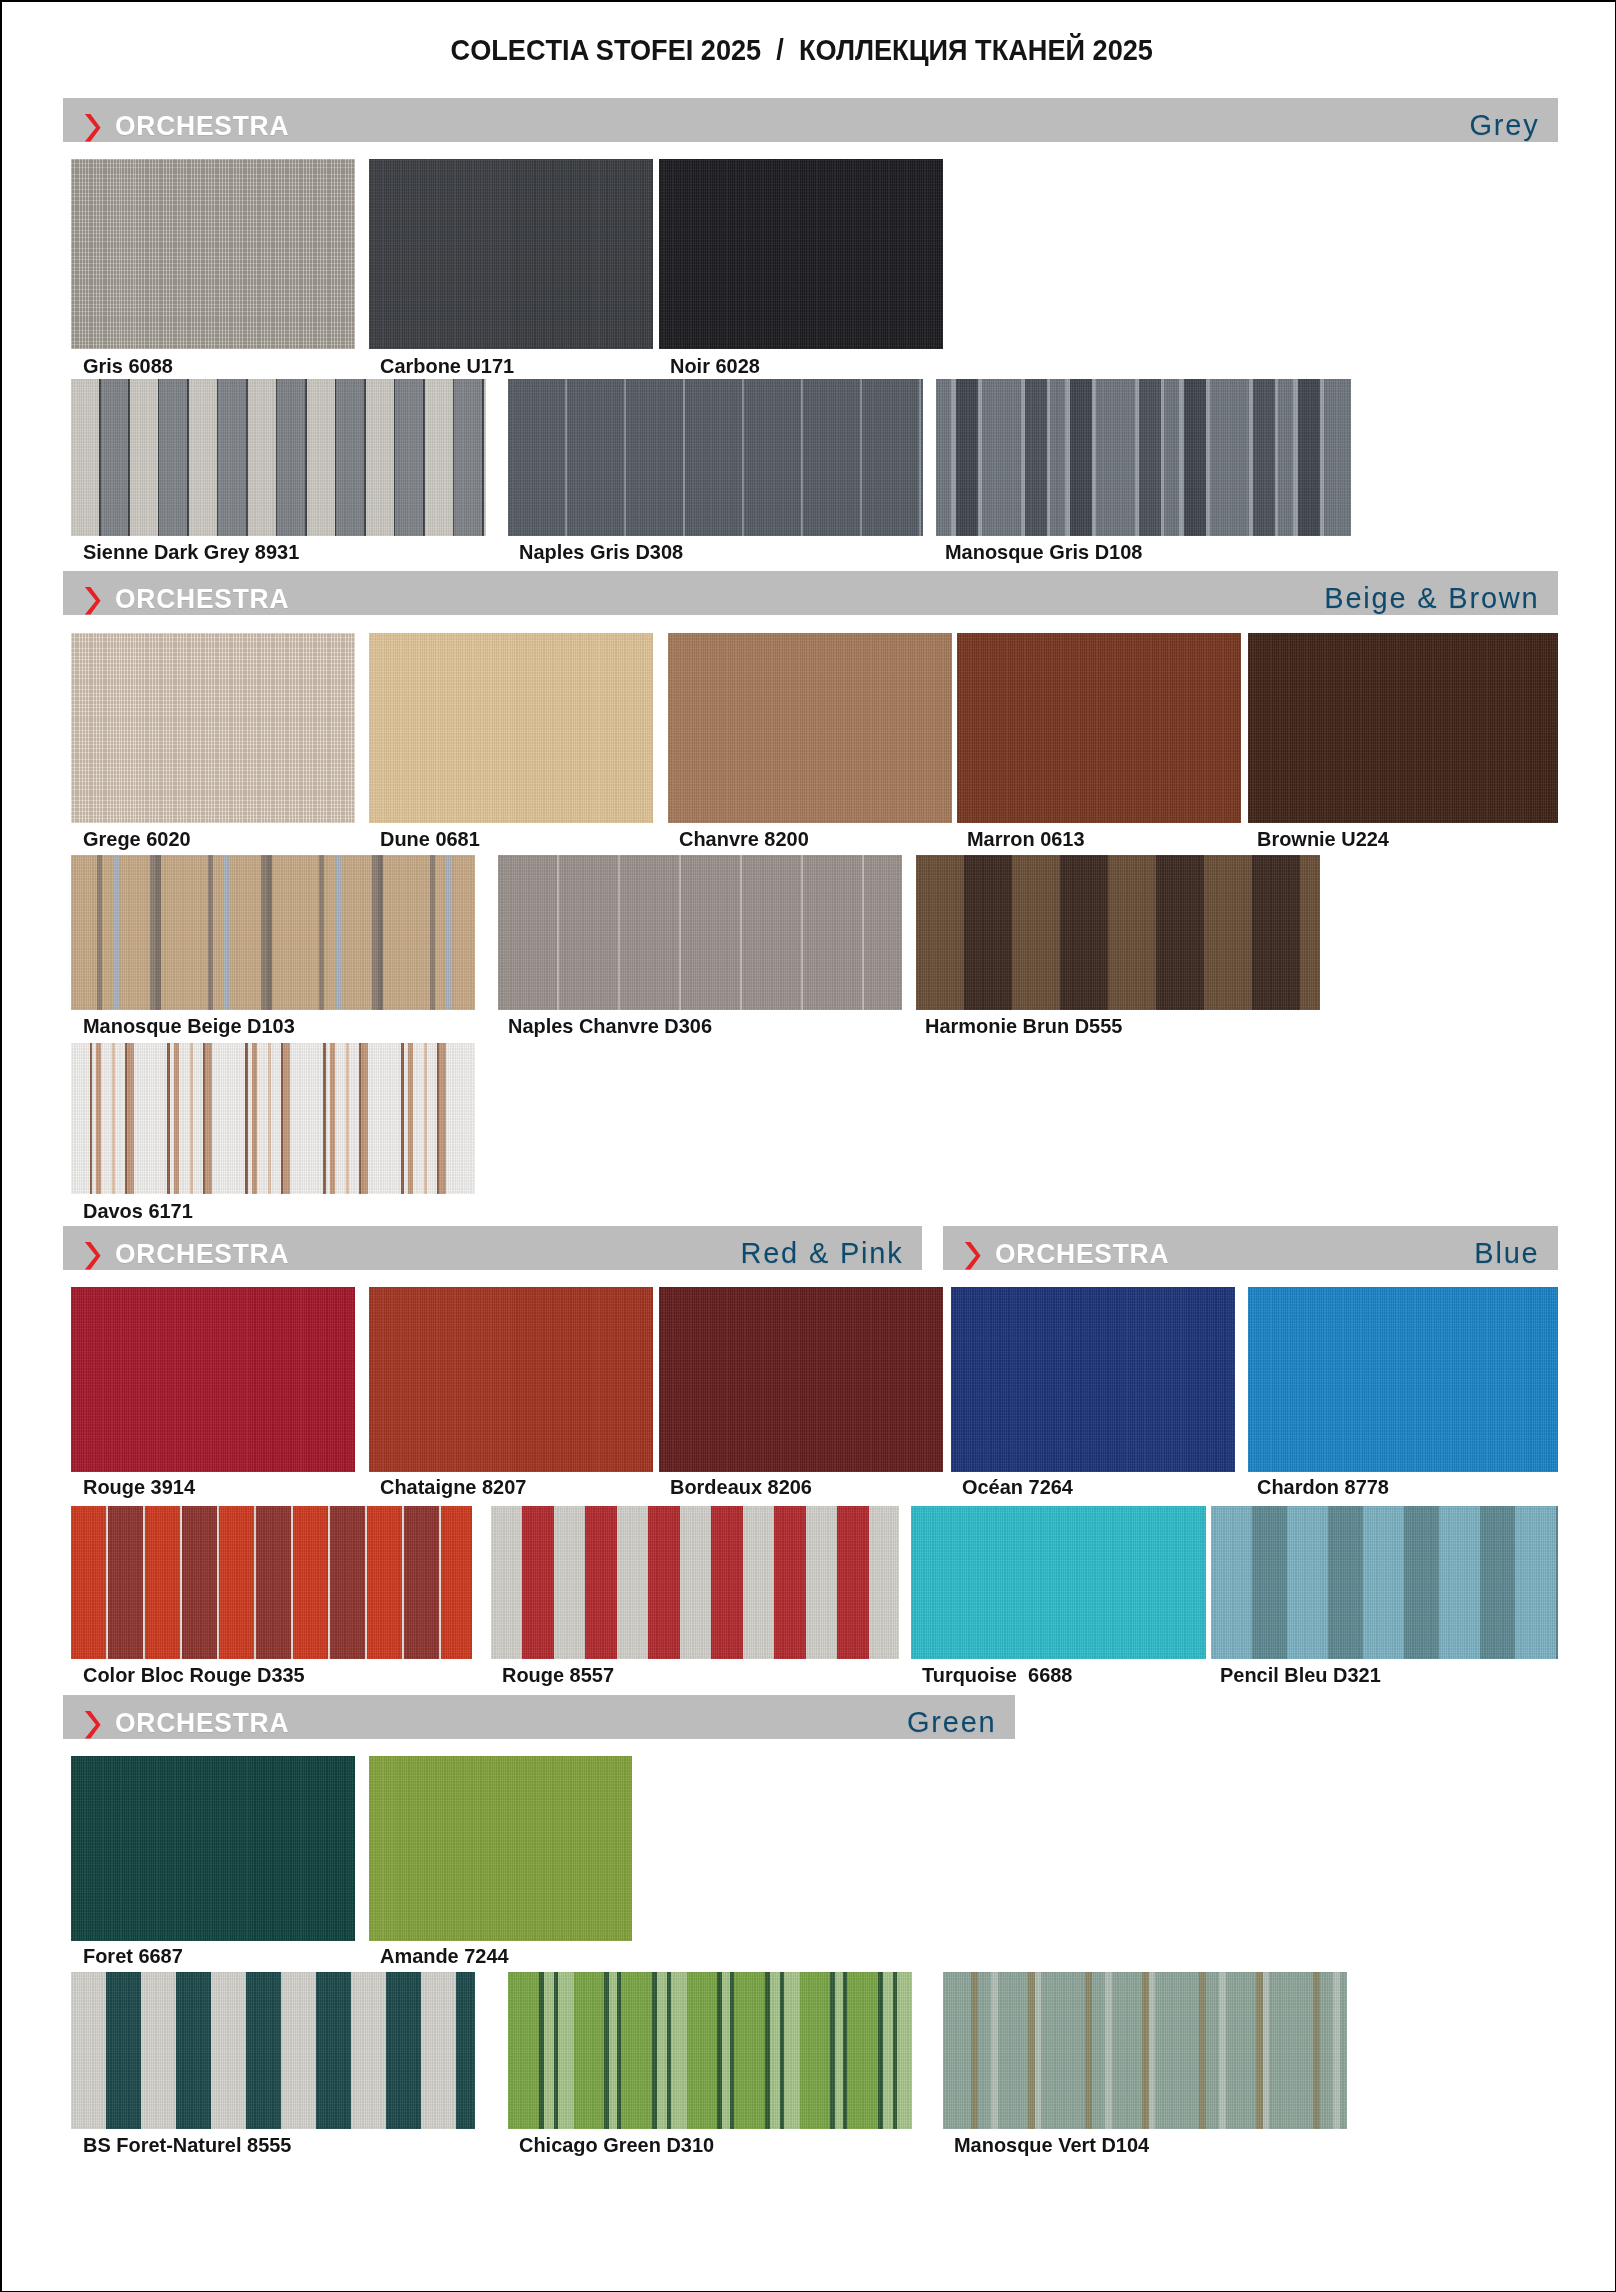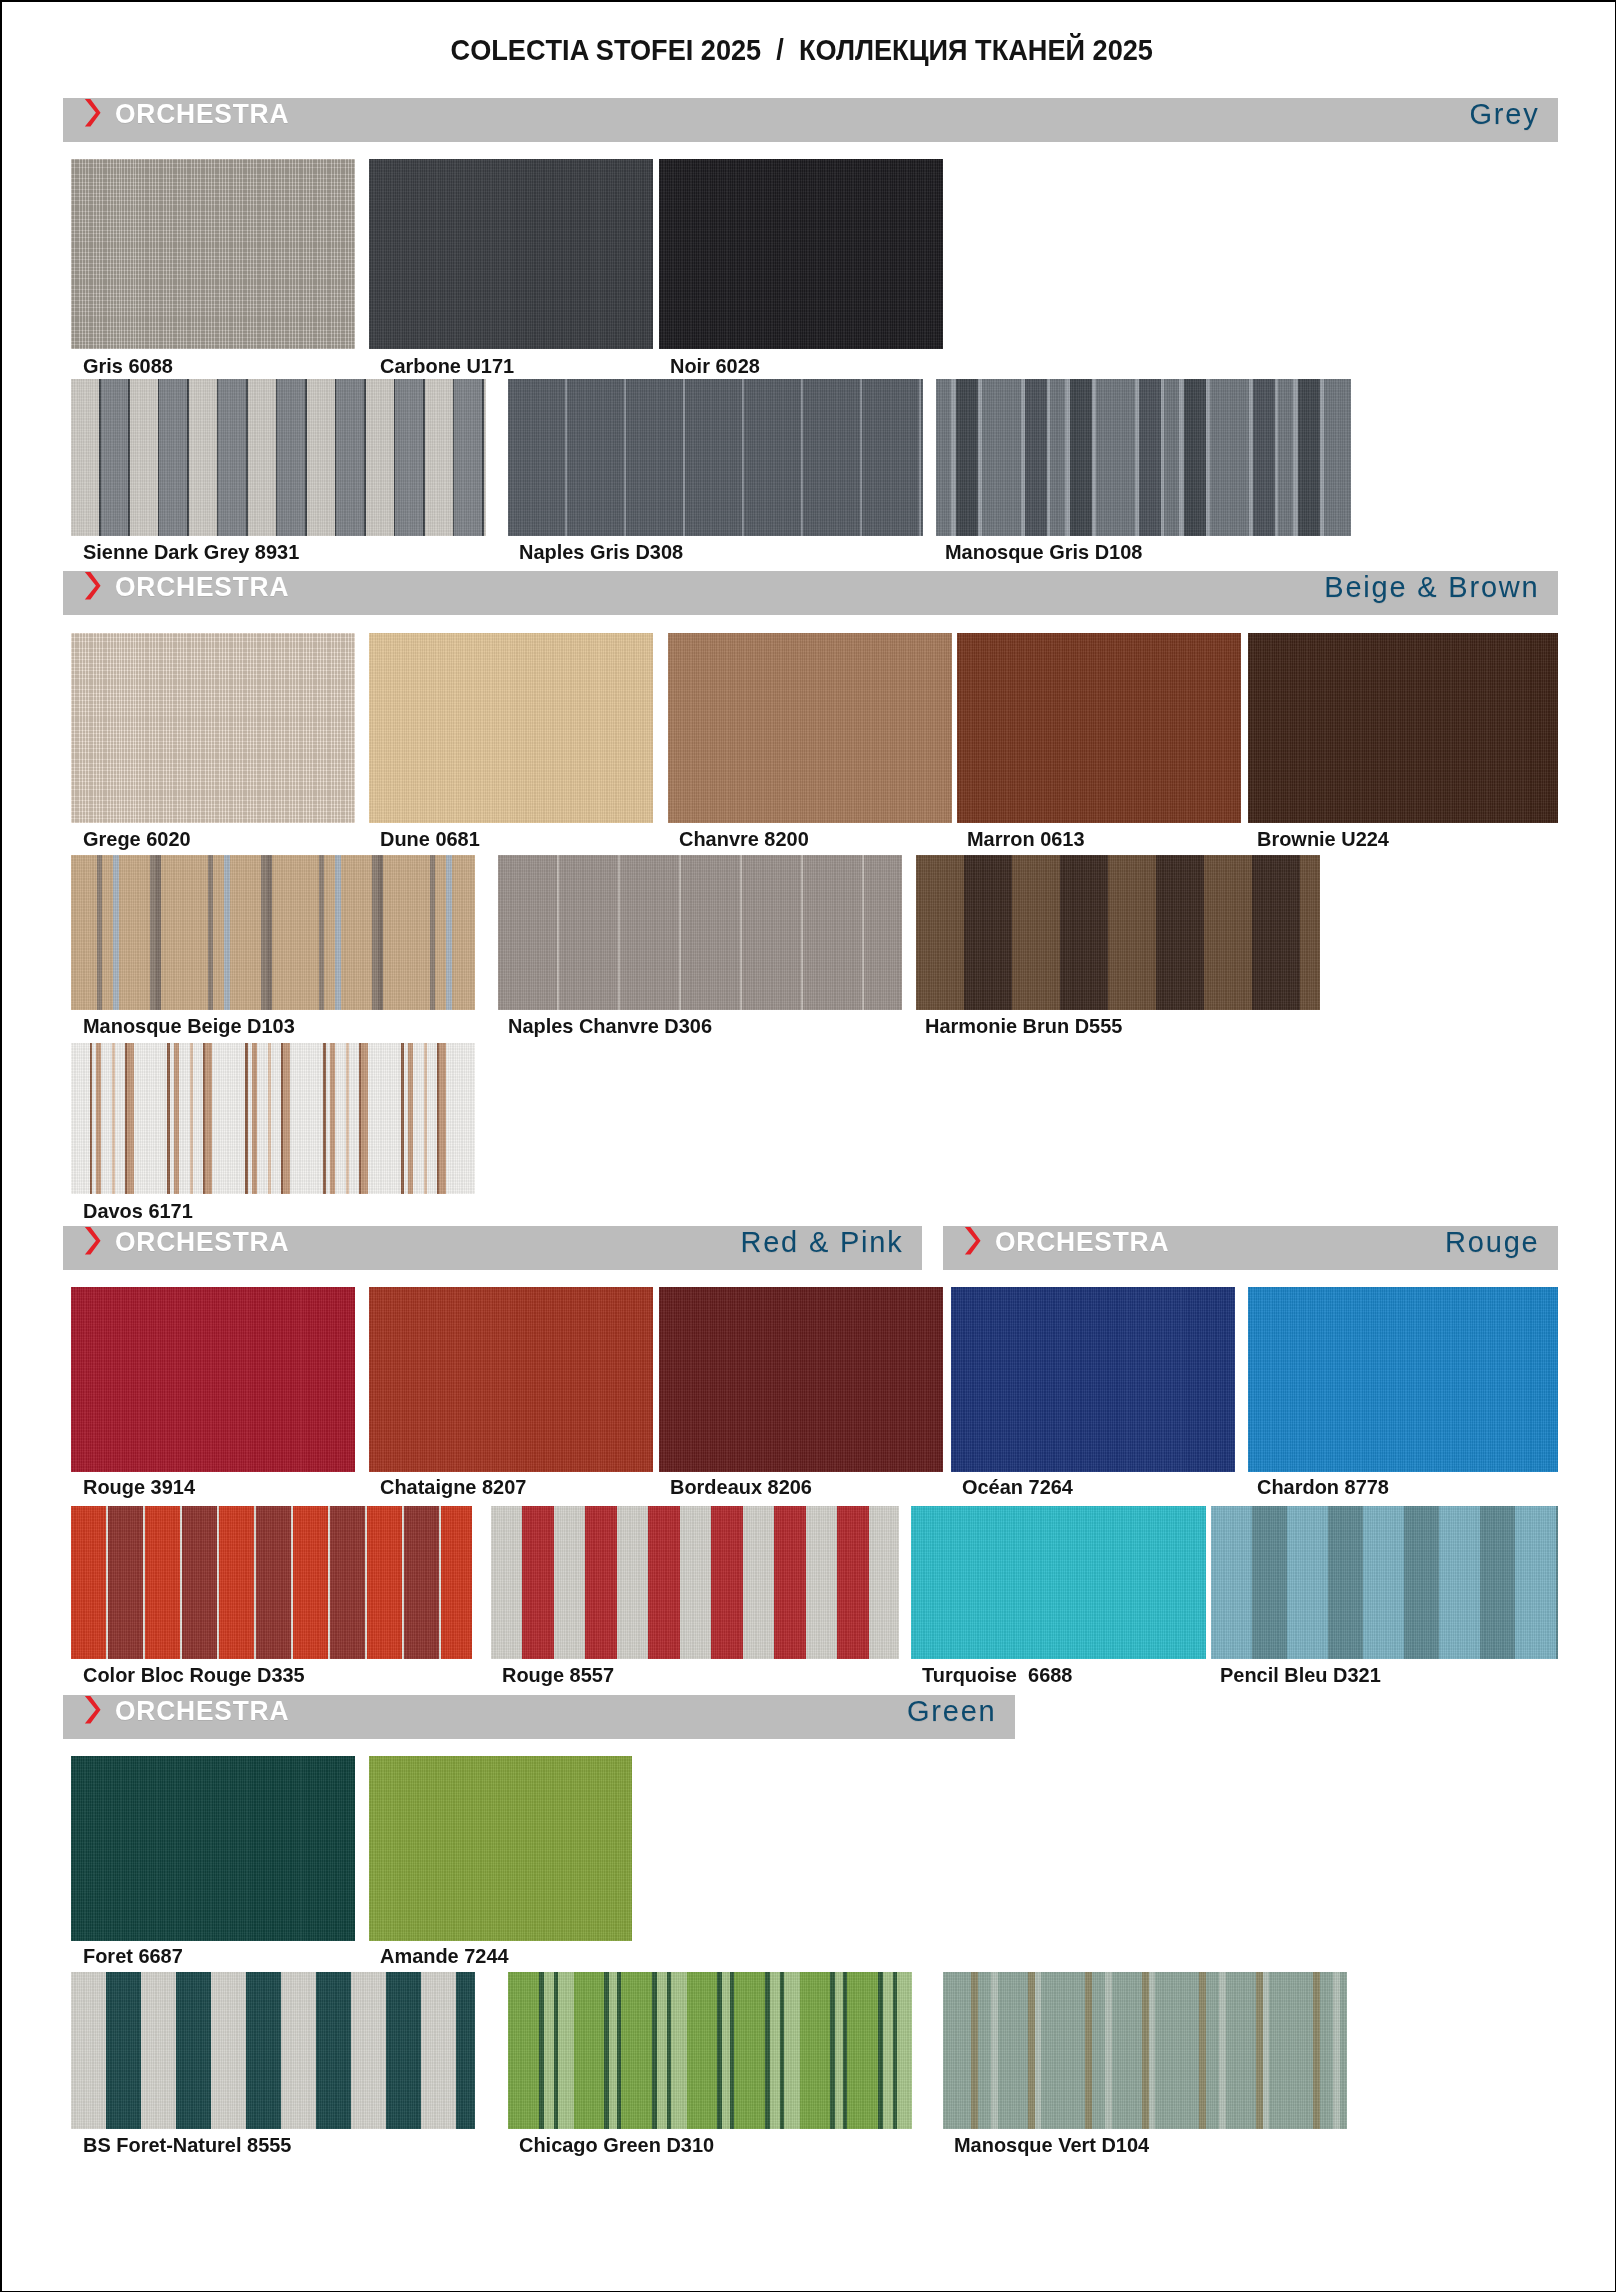--- a/index.html
+++ b/index.html
@@ -41,21 +41,21 @@
     transform-origin:center;
     white-space:pre;
   }
 
   
   .band{
     position:absolute;
     height:44px;
     background:#bcbcbc;
     display:flex;
-    align-items:flex-start;
+    align-items:flex-end;
     box-sizing:border-box;
   }
   .band .chev{
     flex:0 0 auto;
     margin-left:20px;
     margin-right:13px;
     width:18.5px;height:29.5px;
     display:block;
   }
   .band .brand{
@@ -264,21 +264,21 @@
       </svg>
       <span class="brand">ORCHESTRA</span>
       <span class="cat">Red &amp; Pink</span>
     </div>
 
     <div class="band" style="left:941px;top:1224px;width:615px;">
       <svg class="chev" viewBox="0 0 20 32">
         <path d="M2,1 L14,16 L2,31 L8,31 L19,16 L8,1 Z" fill="#e52027"></path>
       </svg>
       <span class="brand">ORCHESTRA</span>
-      <span class="cat">Rouge</span>
+      <span class="cat">Blue</span>
     </div>
 
     <div class="sw" style="left:69px;top:1285px;width:284px;height:185px;background:#a4182b;">
       <div class="weave"></div>
     </div>
     <div class="lbl" style="left:81px;top:1473px;">Rouge 3914</div>
 
     <div class="sw" style="left:367px;top:1285px;width:284px;height:185px;background:#a33421;">
       <div class="weave"></div>
     </div>

